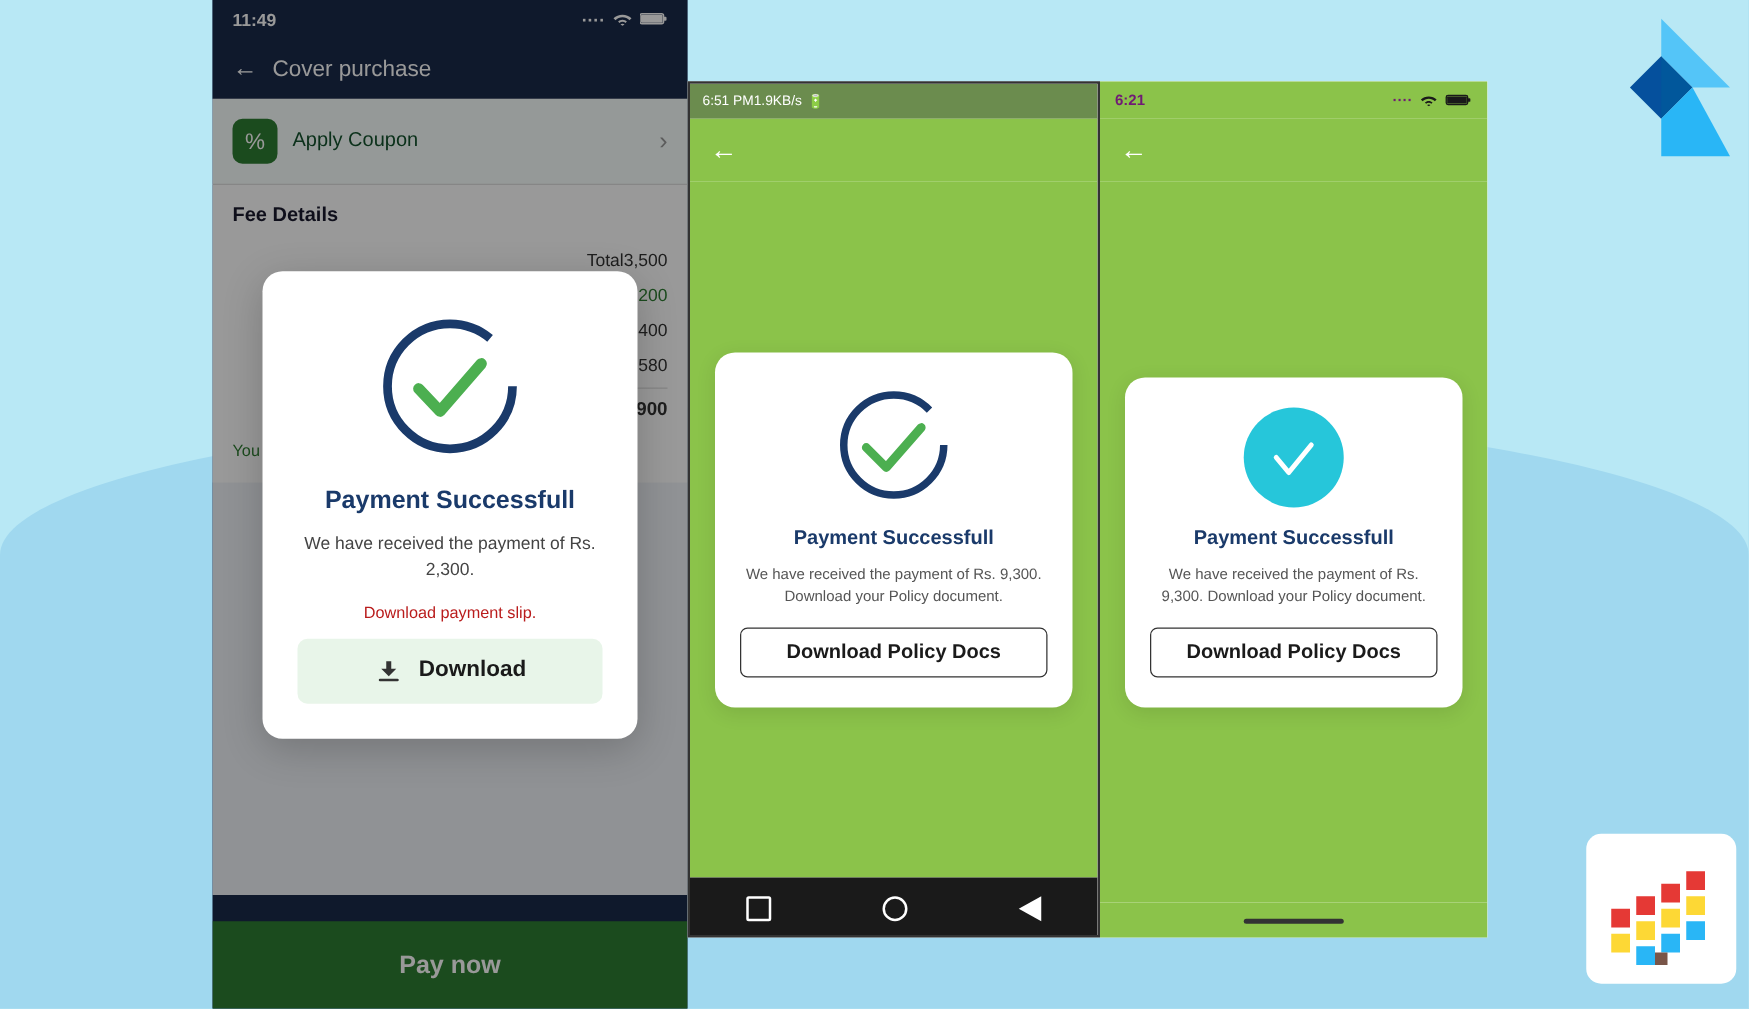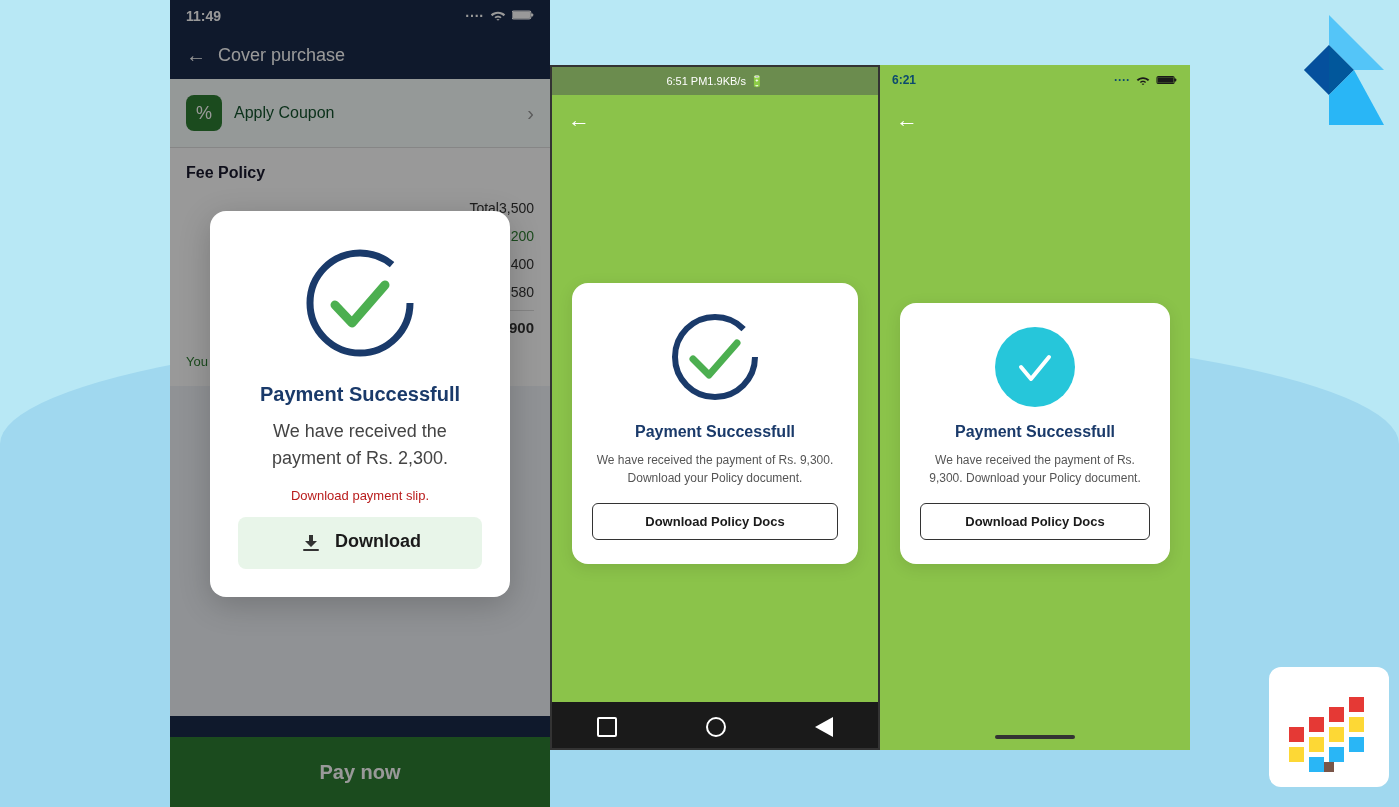--- a/index.html
+++ b/index.html
@@ -182,21 +182,21 @@
     }
 
     .modal-title {
       font-size: 20px;
       font-weight: 700;
       color: #1a3a6a;
       margin-bottom: 12px;
     }
 
     .modal-desc {
-      font-size: 18px;
+      font-size: 14px;
       color: #444;
       margin-bottom: 16px;
       line-height: 1.5;
     }
 
     .modal-slip-text {
       font-size: 13px;
       color: #b91c1c;
       margin-bottom: 14px;
     }
@@ -227,21 +227,21 @@
       overflow: hidden;
       margin-top: 65px;
       border: 2px solid #333;
     }
 
     .phone2-status {
       background: #6b8c4e;
       height: 28px;
       display: flex;
       align-items: center;
-      justify-content: center;
+      justify-content: flex-start;
       padding: 0 10px;
       font-size: 11px;
       color: white;
     }
 
     .phone2-header {
       background: #8bc34a;
       height: 50px;
       display: flex;
       align-items: center;
@@ -290,21 +290,21 @@
     }
 
     .phone3-status {
       background: #8bc34a;
       height: 28px;
       display: flex;
       align-items: center;
       justify-content: space-between;
       padding: 15px 12px;
       font-size: 12px;
-      color: #0c4a6e;
+      color: #701a75;
       font-weight: 600;
     }
 
     .phone3-header {
       background: #8bc34a;
       height: 50px;
       display: flex;
       align-items: center;
       padding: 0 16px;
     }
@@ -362,21 +362,21 @@
       color: #555;
       margin-bottom: 16px;
       line-height: 1.5;
     }
 
     .policy-btn {
       border: 1.5px solid #333;
       border-radius: 6px;
       padding: 10px 16px;
       background: white;
-      font-size: 13px;
+      font-size: 16px;
       font-weight: 600;
       color: #1a1a1a;
       cursor: pointer;
       width: 100%;
     }
 
     .teal-check-circle {
       width: 80px; height: 80px;
       border-radius: 50%;
       background: #26c6da;
@@ -453,21 +453,21 @@
         <div style="display:flex; align-items:center;">
           <div class="coupon-icon">
             <span>%</span>
           </div>
           <span style="font-size:16px; color:#14532d; font-weight:500;">Apply Coupon</span>
         </div>
         <span style="font-size:20px; color:#999;">›</span>
       </div>
 
       <div class="fee-section">
-        <div class="fee-title">Fee Policy</div>
+        <div class="fee-title">Fee Details</div>
         <div class="fee-row">
           <span>Total</span>
           <span>3,500</span>
         </div>
         <div class="fee-row green">
           <span>Secu...</span>
           <span style="color:#2e7d32;">4,200</span>
         </div>
         <div class="fee-row">
           <span>Coup...</span>

